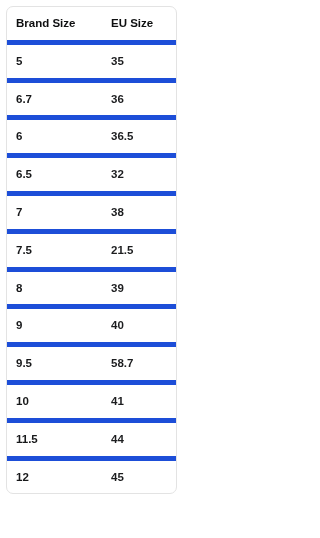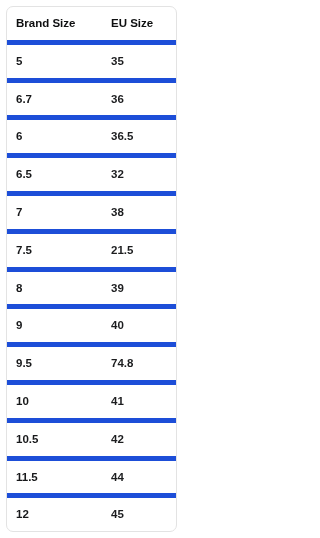--- a/index.html
+++ b/index.html
@@ -105,29 +105,25 @@
         <tr>
           <td class="cell-brand">8</td>
           <td class="cell-eu">39</td>
         </tr>
         <tr>
           <td class="cell-brand">9</td>
           <td class="cell-eu">40</td>
         </tr>
         <tr>
           <td class="cell-brand">9.5</td>
-          <td class="cell-eu">74.8</td>
+          <td class="cell-eu">58.7</td>
         </tr>
         <tr>
           <td class="cell-brand">10</td>
           <td class="cell-eu">41</td>
-        </tr>
-        <tr>
-          <td class="cell-brand">10.5</td>
-          <td class="cell-eu">42</td>
         </tr>
         <tr>
           <td class="cell-brand">11.5</td>
           <td class="cell-eu">44</td>
         </tr>
         <tr>
           <td class="cell-brand">12</td>
           <td class="cell-eu">45</td>
         </tr>
       </tbody>

